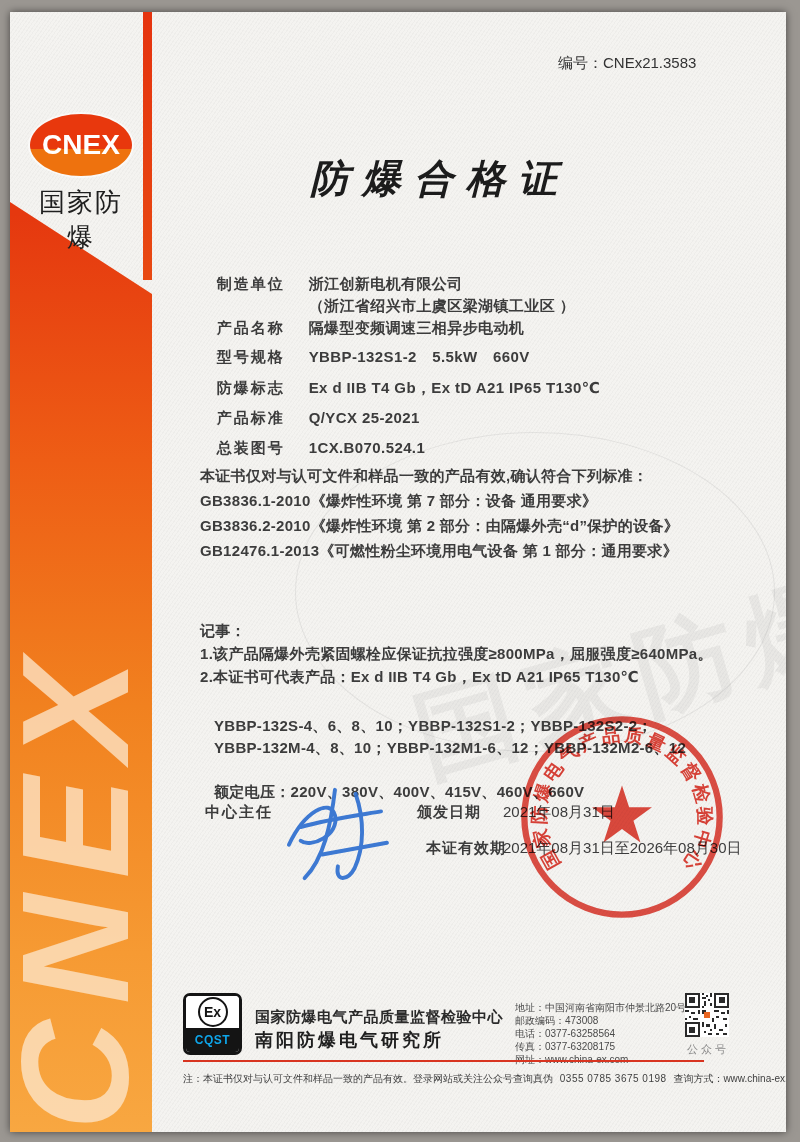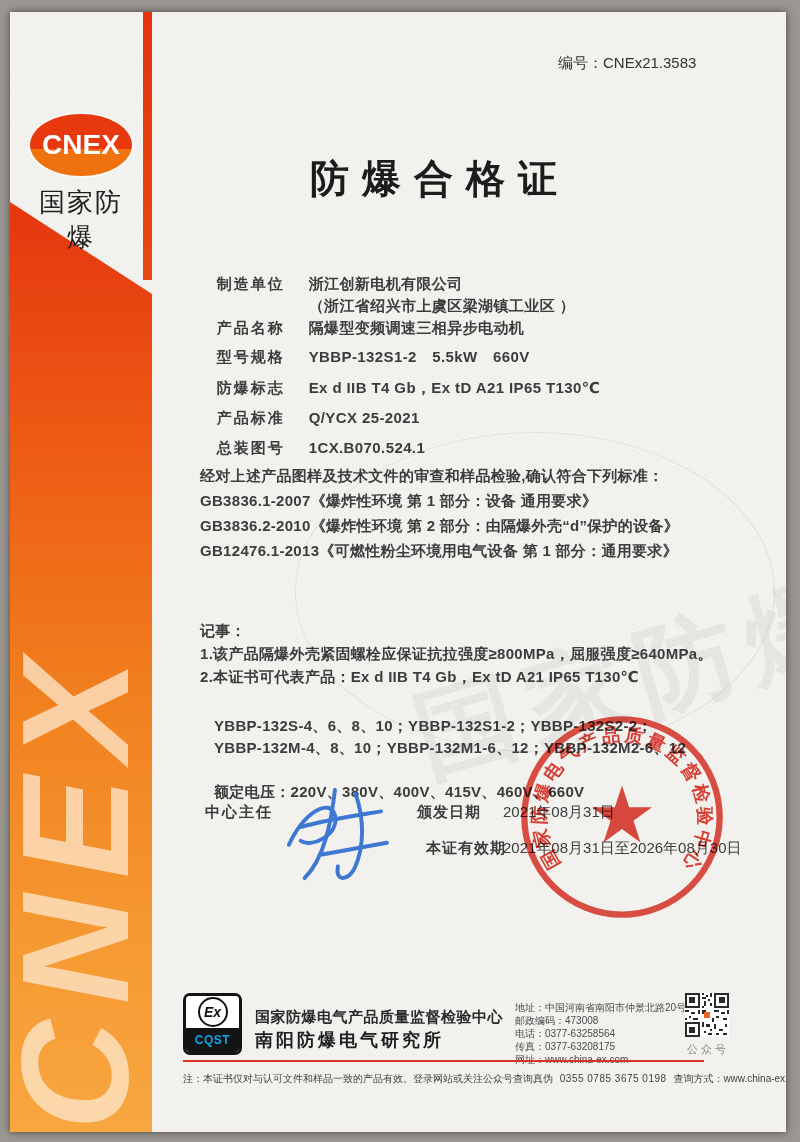--- a/index.html
+++ b/index.html
@@ -55,21 +55,21 @@
   .wm-text {
     position:absolute; left:400px; top:600px;
     font-size:100px; font-weight:bold; letter-spacing:14px;
     color:rgba(125,125,125,0.10);
     transform:rotate(-16deg); white-space:nowrap;
   }
   
   .cert-no { position:absolute; left:548px; top:42px; font-size:15px; font-weight:500; color:#333; }
   .cert-title {
     position:absolute; left:190px; top:140px; width:480px;
-    text-align:center; font-size:39px; font-weight:bold; letter-spacing:13px; color:#1c1c1c;
+    text-align:center; font-size:39px; font-weight:bold; letter-spacing:13px; color:#1c1c1c;font-style:italic;
   }
   
   .line { position:absolute; left:190px; width:580px; font-size:15px; font-weight:600; white-space:pre-wrap; }
   .flabel { display:inline-block; width:92px; letter-spacing:2px; }
   .fval { letter-spacing:0.4px; }
   .para { position:absolute; left:190px; width:585px; font-size:15px; font-weight:600; letter-spacing:0.3px; white-space:pre-wrap; }
   .indent { padding-left:14px;margin-top:26px; }
   
   .sig-label { position:absolute; left:195px; top:791px; font-size:15px; font-weight:600; letter-spacing:2px; }
   .signature { position:absolute; left:262px; top:770px; }
@@ -80,21 +80,21 @@
   
   .cqst-logo {
     position:absolute; left:173px; top:981px; width:59px; height:62px;
     border:3px solid #141414; border-radius:7px; overflow:hidden; background:#fff;
     display:flex; flex-direction:column;
   }
   .cqst-top { flex:1; display:flex; align-items:center; justify-content:center; background:#fff; }
   .ex-circle {
     width:30px; height:30px; border:2.5px solid #141414; border-radius:50%;
     display:flex; align-items:center; justify-content:center;
-    font-size:14px; font-weight:bold; font-style:italic; color:#141414;
+    font-size:14px; font-weight:bold; color:#141414;
   }
   .cqst-bottom { height:24px; background:#141414; color:#0ea5e9; font-weight:bold; font-size:12px;
     display:flex; align-items:center; justify-content:center; letter-spacing:0.5px; }
   .footer-center-name { position:absolute; left:245px; top:996px; font-size:15px; font-weight:600; letter-spacing:0.5px; color:#2b2b2b; }
   .footer-institute { position:absolute; left:245px; top:1016px; font-size:18px; font-weight:700; letter-spacing:3px; color:#1f1f1f; }
   .footer-contacts { position:absolute; left:505px; top:989px; font-size:10px; line-height:13px; color:#4a4a4a; font-weight:500; }
   .qr { position:absolute; left:675px; top:981px; width:44px; height:44px; }
   .qr-caption { position:absolute; left:672px; top:1030px; width:52px; text-align:center; font-size:11px; letter-spacing:3px; color:#8a8a8a; }
   .red-rule { position:absolute; left:173px; top:1048px; width:521px; height:2px; background:#d83420; }
   .bottom-note { position:absolute; left:173px; top:1060px; width:598px; font-size:10px; color:#3f3f3f; white-space:nowrap; }
@@ -137,22 +137,22 @@
   <div class="line" style="top:350px">
     <span class="flabel">防爆标志</span><span class="fval">Ex d IIB T4 Gb，Ex tD A21 IP65 T130℃</span>
   </div>
   <div class="line" style="top:380px">
     <span class="flabel">产品标准</span><span class="fval">Q/YCX 25-2021</span>
   </div>
   <div class="line" style="top:410px">
     <span class="flabel">总装图号</span><span class="fval">1CX.B070.524.1</span>
   </div>
 
-  <div class="para" style="top:455px">经对上述产品图样及技术文件的审查和样品检验,确认符合下列标准：</div>
-  <div class="para" style="top:480px">GB3836.1-2007《爆炸性环境 第 1 部分：设备 通用要求》</div>
+  <div class="para" style="top:455px">本证书仅对与认可文件和样品一致的产品有效,确认符合下列标准：</div>
+  <div class="para" style="top:480px">GB3836.1-2010《爆炸性环境 第 7 部分：设备 通用要求》</div>
   <div class="para" style="top:505px">GB3836.2-2010《爆炸性环境 第 2 部分：由隔爆外壳“d”保护的设备》</div>
   <div class="para" style="top:530px">GB12476.1-2013《可燃性粉尘环境用电气设备 第 1 部分：通用要求》</div>
 
   <div class="para" style="top:610px">记事：</div>
   <div class="para" style="top:633px">1.该产品隔爆外壳紧固螺栓应保证抗拉强度≥800MPa，屈服强度≥640MPa。</div>
   <div class="para" style="top:656px">2.本证书可代表产品：Ex d IIB T4 Gb，Ex tD A21 IP65 T130℃</div>
   <div class="para indent" style="top:679px">YBBP-132S-4、6、8、10；YBBP-132S1-2；YBBP-132S2-2；</div>
   <div class="para indent" style="top:701px">YBBP-132M-4、8、10；YBBP-132M1-6、12；YBBP-132M2-6、12</div>
   <div class="para indent" style="top:745px">额定电压：220V、380V、400V、415V、460V、660V</div>
 

